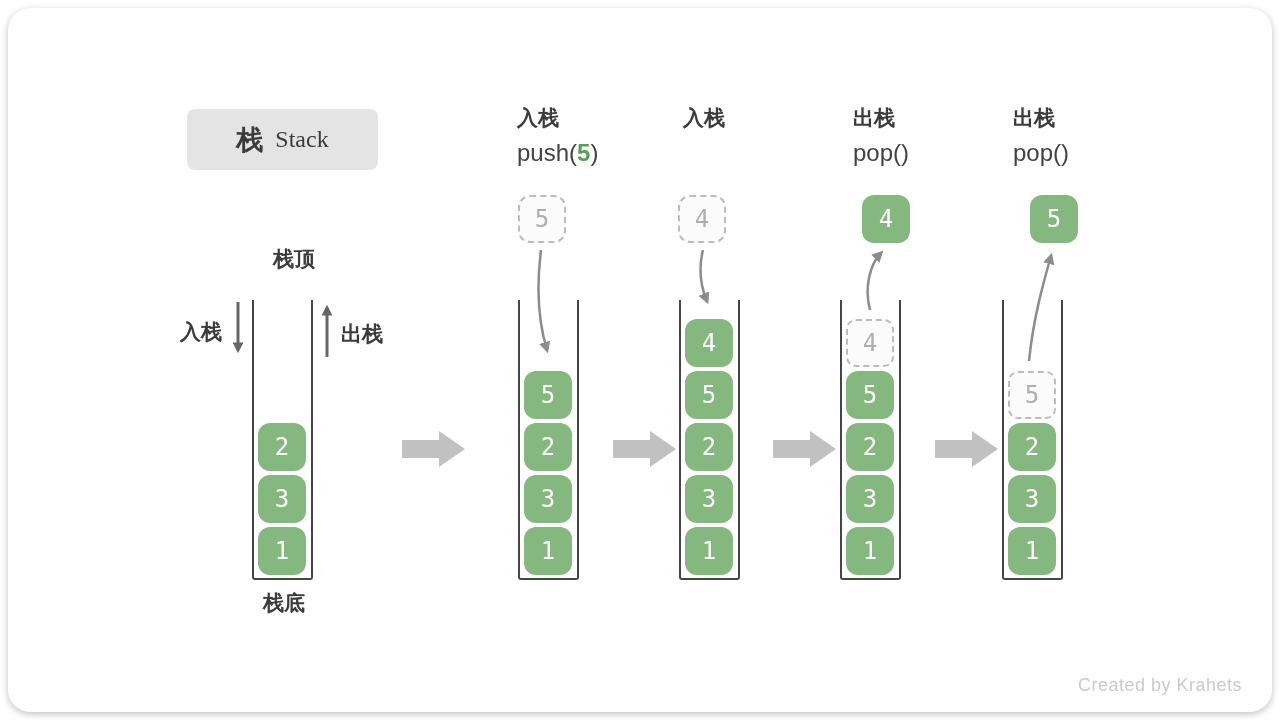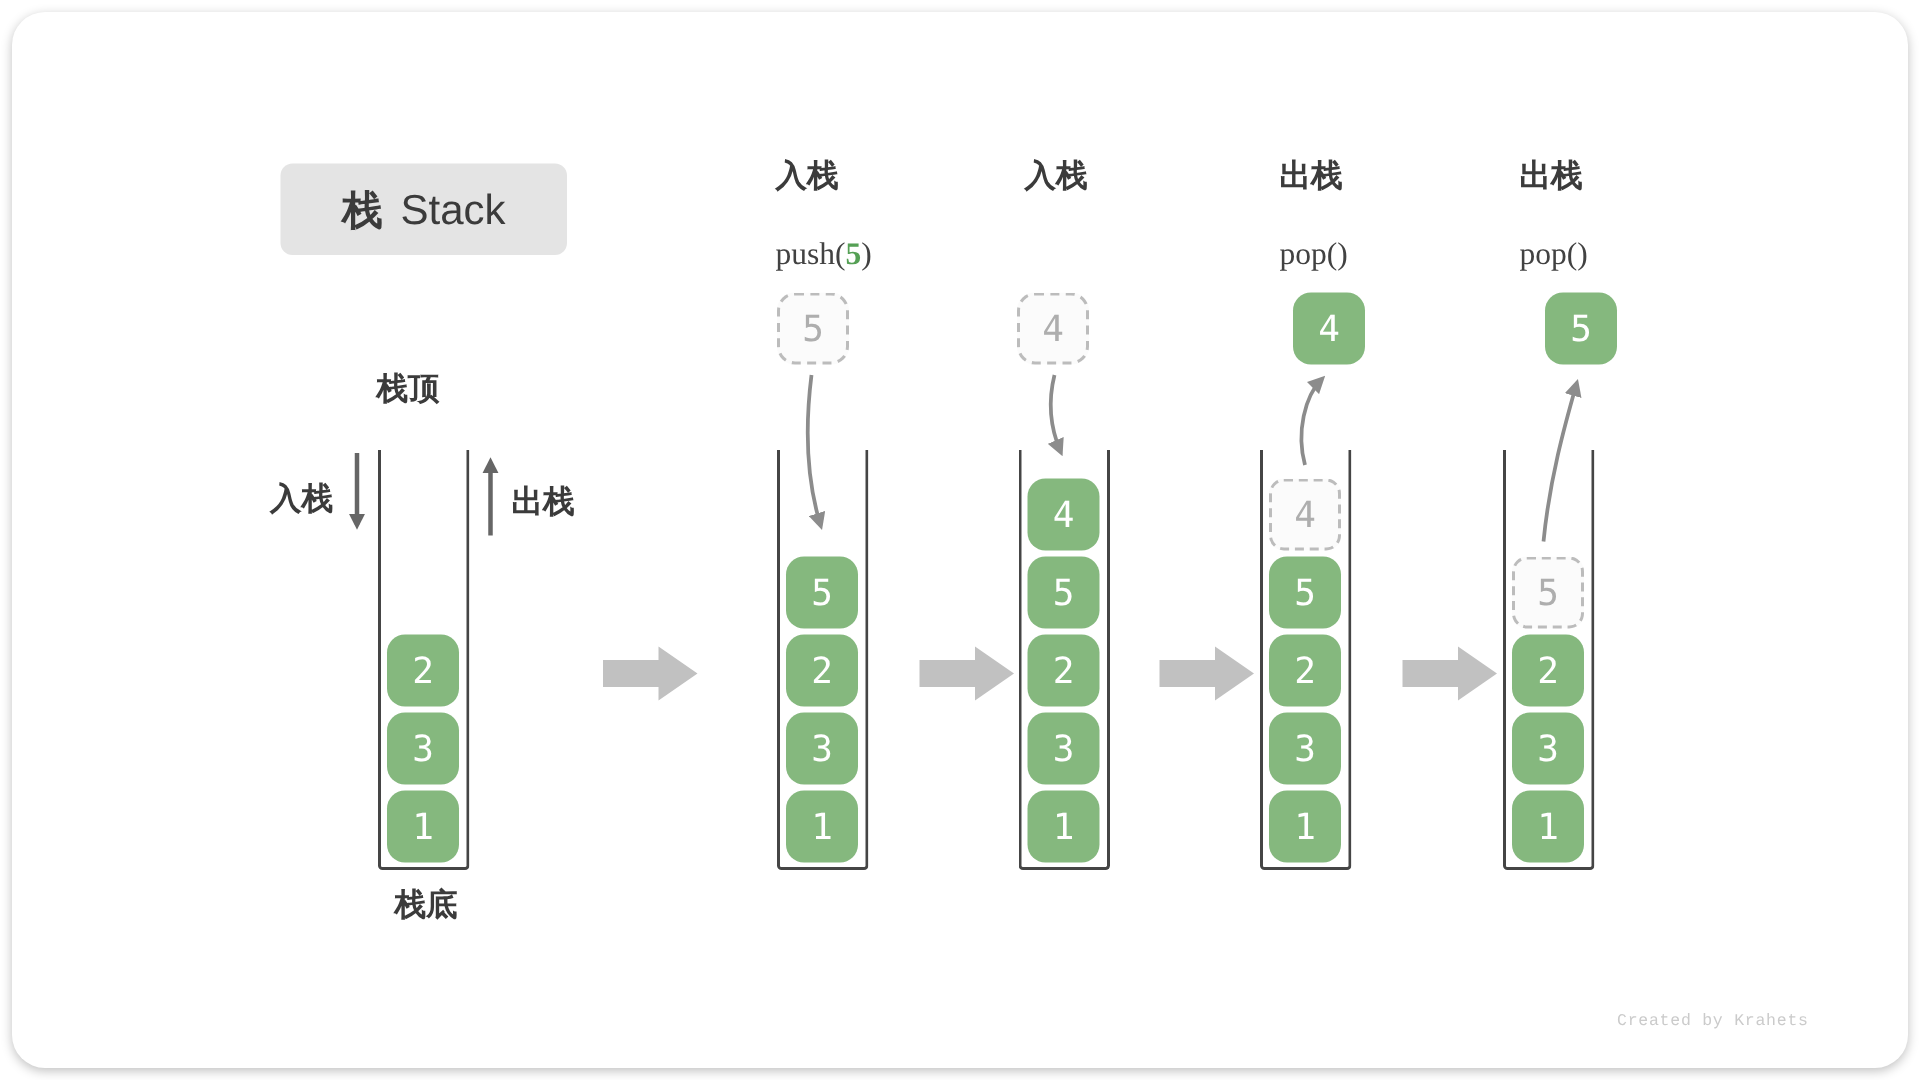--- a/index.html
+++ b/index.html
@@ -12,46 +12,46 @@
   .canvas{position:relative;width:1280px;height:720px;overflow:hidden;
           font-family:"Liberation Sans",sans-serif;}
   .card{position:absolute;inset:8px;background:#fff;border-radius:22px;
         box-shadow:0 2px 7px rgba(0,0,0,.25);}
   svg.overlay{position:absolute;left:0;top:0;width:1280px;height:720px;pointer-events:none;}
 
   .title-box{position:absolute;left:187px;top:109px;width:191px;height:61px;
              background:var(--titlebg);border-radius:8px;display:flex;
              align-items:center;justify-content:center;color:var(--ink);}
   .title-box .t-zh{font-weight:bold;font-size:27px;}
-  .title-box .t-en{font-family:Liberation Sans, sans-serif;font-size:28px;margin-left:12px;}
+  .title-box .t-en{font-family:Liberation Serif, serif;font-size:24px;margin-left:12px;}
 
   .col-header{position:absolute;top:104px;width:170px;color:var(--ink);}
   .col-header .op{font-size:21px;font-weight:bold;line-height:28px;}
-  .col-header .code{font-family:Liberation Serif, serif;font-size:21px;
-                    line-height:26px;margin-top:24px;color:var(--code);}
+  .col-header .code{font-family:Liberation Sans, sans-serif;font-size:24px;
+                    line-height:26px;margin-top:8px;color:var(--code);}
   .col-header .code .g{color:var(--green-text);font-weight:bold;}
 
   .stack-box{position:absolute;top:300px;width:61px;height:280px;box-sizing:border-box;
              border-left:2px solid var(--wall);border-right:2px solid var(--wall);
              border-bottom:2px solid var(--wall);border-radius:0 0 3px 3px;}
   .cell{position:absolute;left:4px;width:48px;height:48px;border-radius:12px;
         background:var(--green);color:#fff;display:flex;align-items:center;
         justify-content:center;font-family:"DejaVu Sans Mono",monospace;font-size:24px;}
   .ghost{background:var(--ghost-bg);border:2px dashed var(--ghost-border);
          box-sizing:border-box;color:var(--ghost-text);border-radius:10px;}
   .float-cell{position:absolute;top:195px;width:48px;height:48px;border-radius:12px;
         background:var(--green);color:#fff;display:flex;align-items:center;
         justify-content:center;font-family:"DejaVu Sans Mono",monospace;font-size:24px;}
   .float-cell.ghost{background:var(--ghost-bg);color:var(--ghost-text);}
 
   .lbl{position:absolute;font-size:21px;font-weight:bold;color:var(--ink);}
   .lbl.center{width:100px;text-align:center;}
 
   .watermark{position:absolute;left:1078px;top:675px;
-             font-family:Liberation Mono, monospace;font-size:11px;
+             font-family:Liberation Sans, sans-serif;font-size:18px;
              letter-spacing:.5px;color:var(--wm);text-align:center;}
 </style>
 </head>
 <body>
 
 <div class="canvas">
   <div class="card"></div>
 
   <svg class="overlay">
     <defs>
@@ -111,21 +111,21 @@
   </div>
   <div class="col-header" style="left:853px">
     <div class="op">出栈</div>
     <div class="code"><span>pop(</span><span class="g"></span><span>)</span></div>
   </div>
   <div class="col-header" style="left:1013px">
     <div class="op">出栈</div>
     <div class="code"><span>pop(</span><span class="g"></span><span>)</span></div>
   </div>
 
-  <div class="lbl center" style="left:222px;top:245px">栈顶</div>
+  <div class="lbl center" style="left:244px;top:245px">栈顶</div>
   <div class="lbl center" style="left:234px;top:589px">栈底</div>
   <div class="lbl" style="left:180px;top:318px">入栈</div>
   <div class="lbl" style="left:341px;top:320px">出栈</div>
 
   <div class="stack-box" style="left:252px">
     <div class="cell" style="top:123px">2</div>
     <div class="cell" style="top:175px">3</div>
     <div class="cell" style="top:227px">1</div>
   </div>
 

